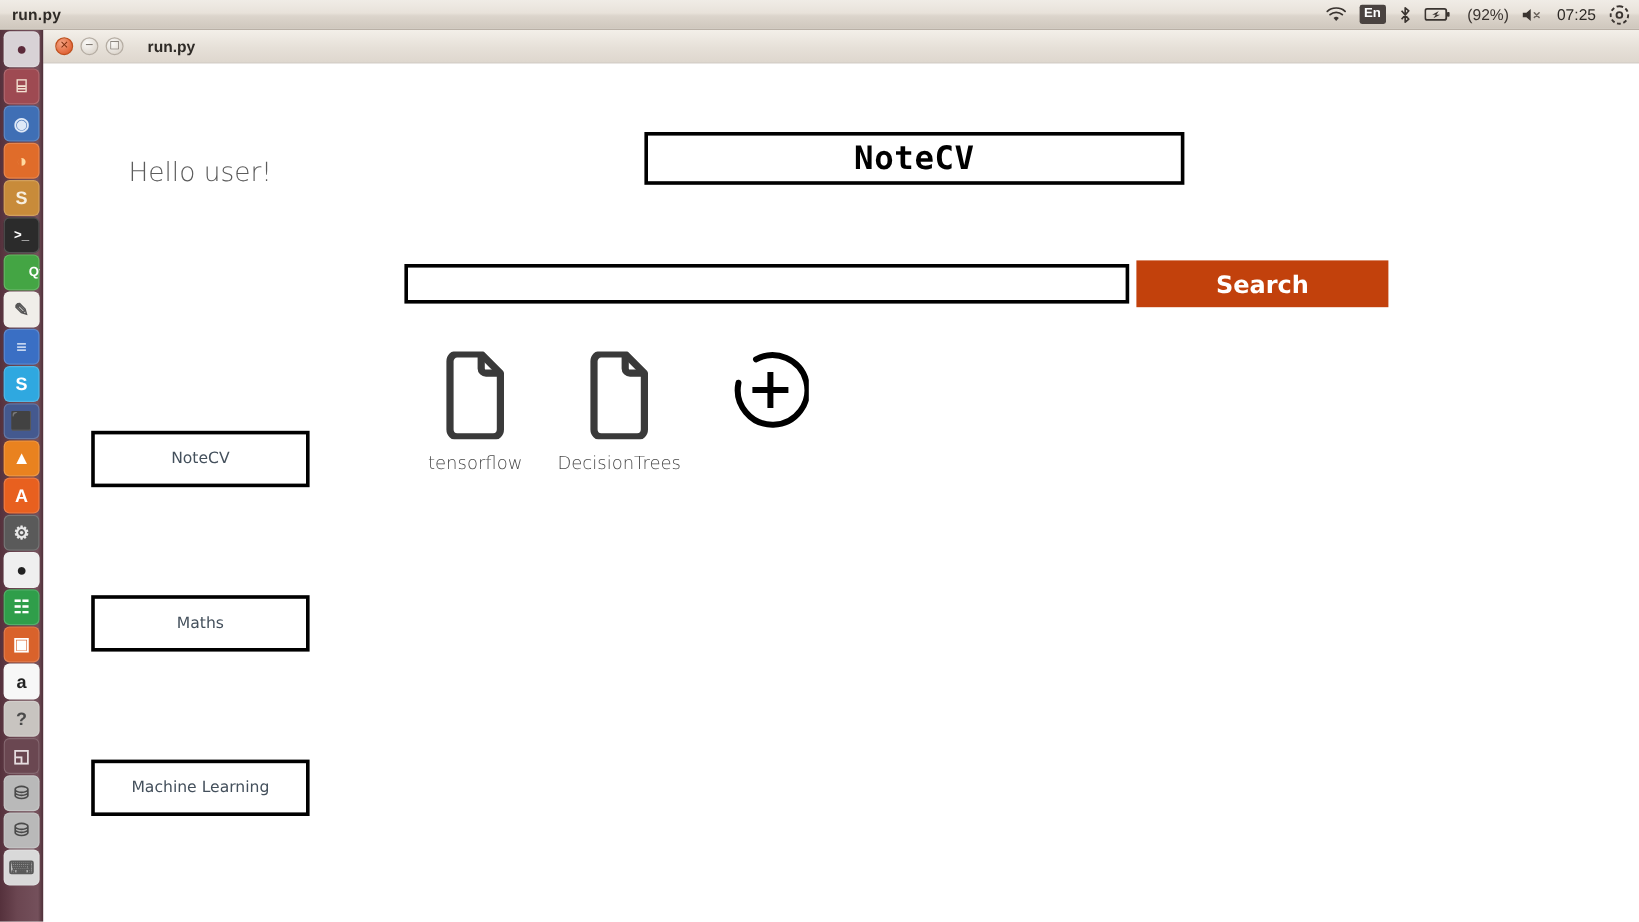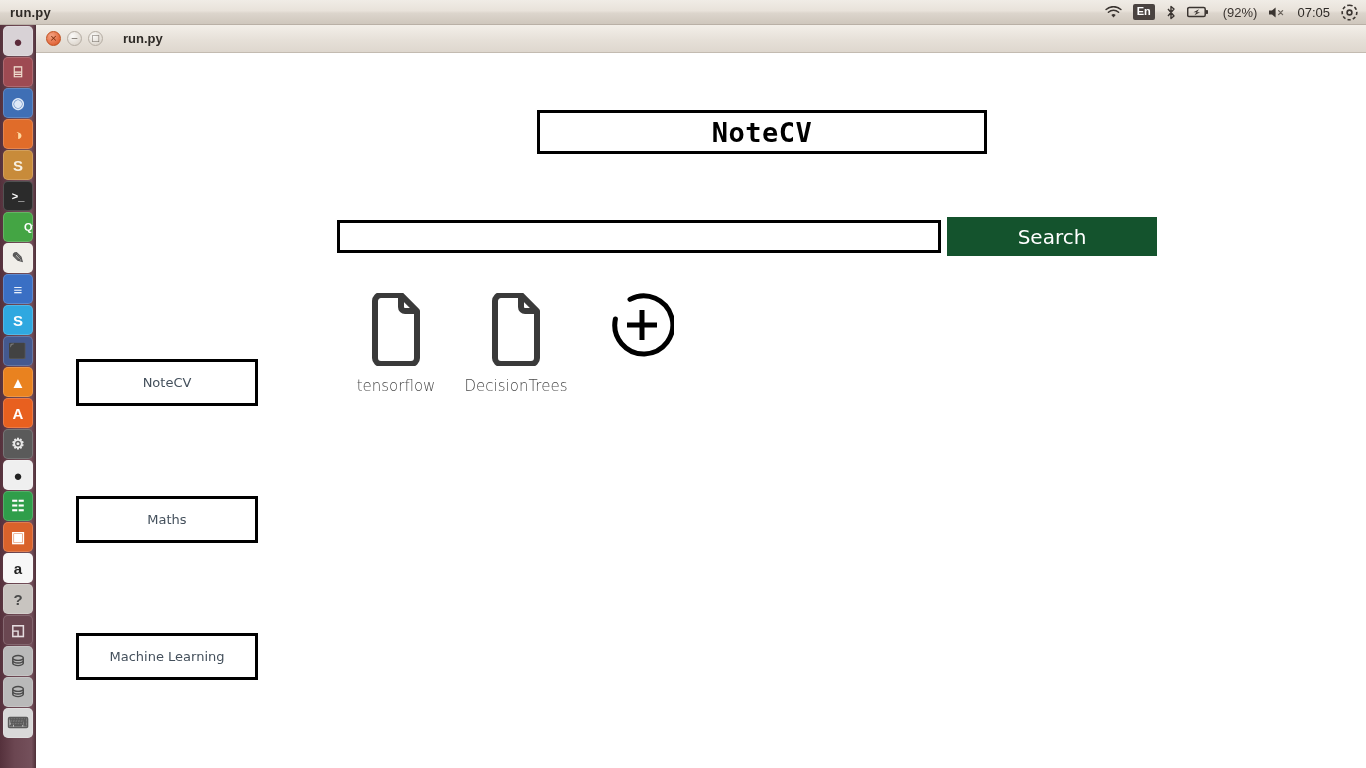--- a/index.html
+++ b/index.html
@@ -98,22 +98,22 @@
   }
 
   .search-input{
     position:absolute; left:301px; top:167px; width:604px; height:33px;
     border:3px solid #000; background:#fff; outline:none;
     font-size:15px; padding:0 6px; color:#111;
     font-family:"DejaVu Sans",sans-serif;
   }
   .btn-search{
     position:absolute; left:911px; top:164px; width:210px; height:39px;
-    background:#14532d; color:#fff; border:none; cursor:pointer;
-    font-size:20px; font-weight:400; font-family:"DejaVu Sans",sans-serif;
+    background:#c2410c; color:#fff; border:none; cursor:pointer;
+    font-size:20px; font-weight:700; font-family:"DejaVu Sans",sans-serif;
     display:flex; align-items:center; justify-content:center;
   }
 
   
   .subject-btn{
     position:absolute; left:40px; width:182px; height:47px;
     border:3px solid #000; background:#fff; cursor:pointer;
     display:flex; align-items:center; justify-content:center;
     font-size:13px; color:#44505c; font-family:"DejaVu Sans",sans-serif;
   }
@@ -163,21 +163,21 @@
         <path d="M12 3.2 L6.5 6.2 L9.5 6.2 L7.5 9.2 L13 6.2 L10 6.2 Z" fill="#3a3430"></path>
       </svg>
     </span>
     <span class="battery-pct">(92%)</span>
     <span class="tray-item">
       <svg width="18" height="13" viewBox="0 0 18 13">
         <path d="M1 4.6 L4 4.6 L7.6 1.5 L7.6 11.5 L4 8.4 L1 8.4 Z" fill="#3a3430"></path>
         <path d="M10.6 4.6 L14.6 8.6 M14.6 4.6 L10.6 8.6" stroke="#6a635c" stroke-width="1.3" stroke-linecap="round"></path>
       </svg>
     </span>
-    <span class="clock">07:05</span>
+    <span class="clock">07:25</span>
     <span class="tray-item">
       <svg width="17" height="17" viewBox="0 0 17 17">
         <path d="M8.5 1.2 a7.3 7.3 0 0 1 0 14.6 a7.3 7.3 0 0 1 0-14.6 z" fill="none" stroke="#3a3430" stroke-width="1.6" stroke-dasharray="3.2 2.2"></path>
         <circle cx="8.5" cy="8.5" r="2.4" fill="none" stroke="#3a3430" stroke-width="1.6"></circle>
       </svg>
     </span>
   </div>
 </div>
 
 <div id="launcher">
@@ -256,20 +256,21 @@
 
   <div id="titlebar">
     <span class="wbtn close">×</span>
     <span class="wbtn min">−</span>
     <span class="wbtn max">□</span>
     <span class="win-title">run.py</span>
   </div>
 
   <div id="canvas">
 
+    <div class="greeting">Hello user!</div>
 
     <div class="app-title-box">
       <span>NoteCV</span>
     </div>
 
 
     <input class="search-input" type="text" placeholder="" style="">
 
     <div class="btn-search">
       <span>Search</span>

